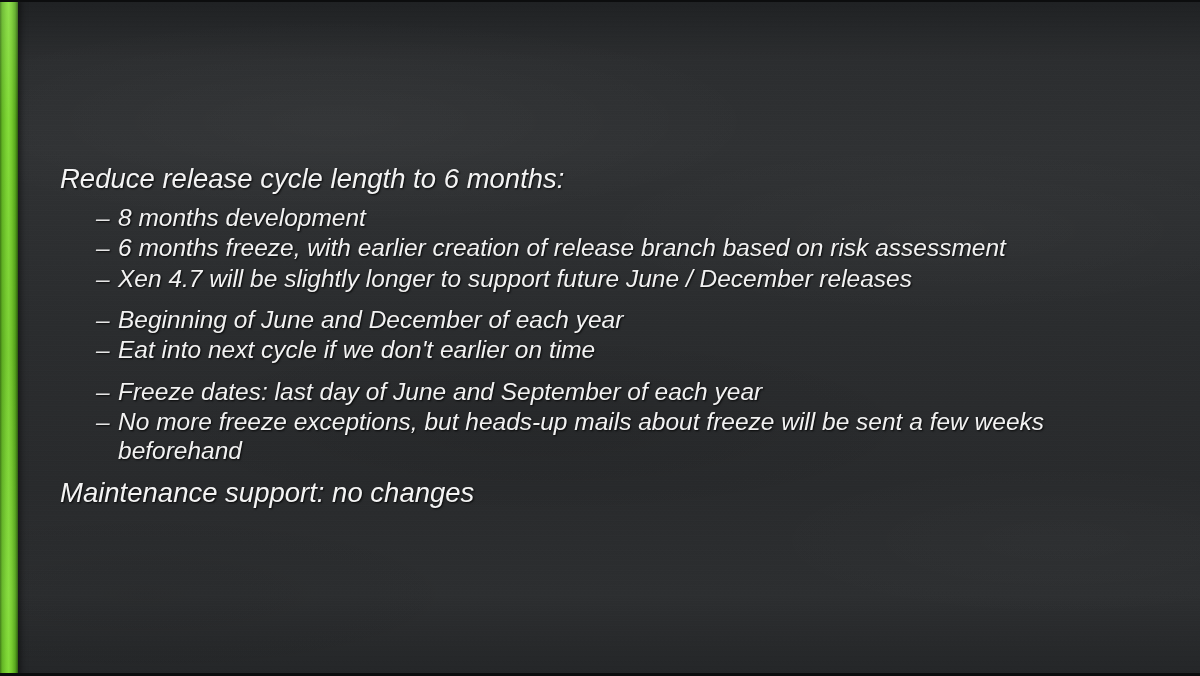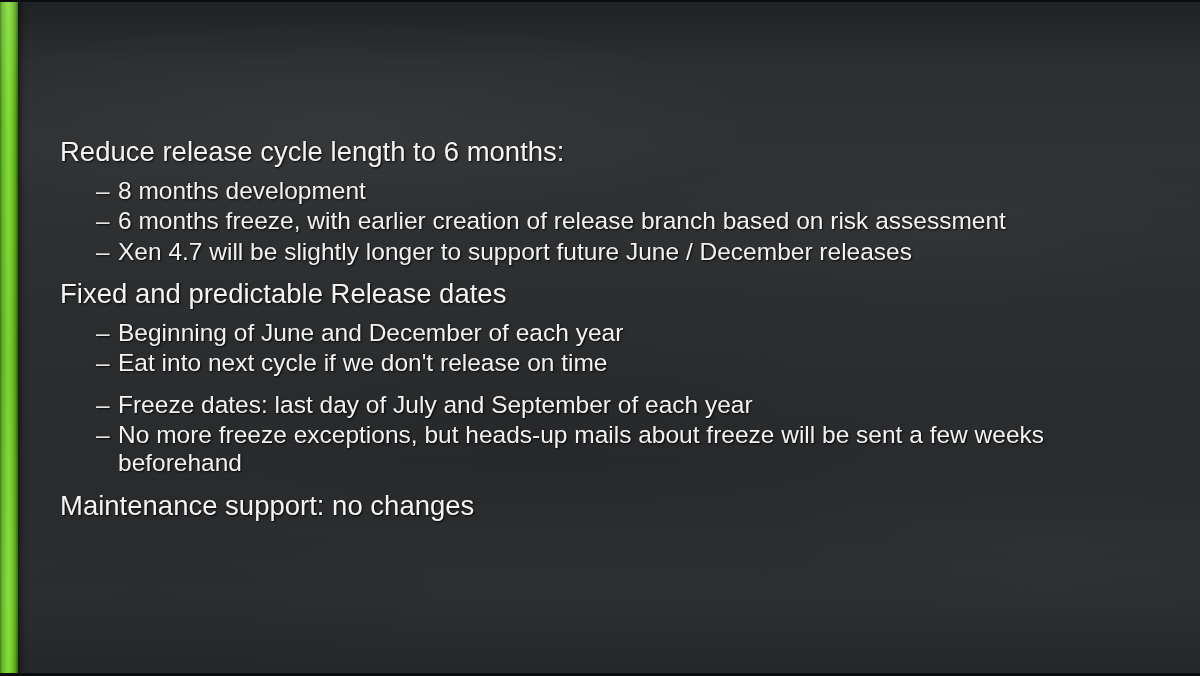--- a/index.html
+++ b/index.html
@@ -128,22 +128,23 @@
     -webkit-background-clip: text;
     background-clip: text;
     -webkit-text-fill-color: transparent;
     filter: drop-shadow(2px 3px 2px rgba(0,0,0,0.85));
   }
 
   
   #body-list {
     position: absolute;
     left: 60px;
-    top: 137px;
+    top: 164px;
     width: 1095px;
+    font-style: italic;
   }
 
   .lvl1 {
     font-size: 27.5px;
     line-height: 1.12;
     color: #f4f4f4;
     text-shadow: 1px 1px 2px rgba(0,0,0,0.85);
     margin: 0 0 3px 0;
     white-space: nowrap;
   }
@@ -199,35 +200,34 @@
           <span class="dash">–</span>
           <span class="txt">6 months freeze, with earlier creation of release branch based on risk assessment</span>
         </p>
         <p class="lvl2">
           <span class="dash">–</span>
           <span class="txt">Xen 4.7 will be slightly longer to support future June / December releases</span>
         </p>
       </div>
 
       <div class="group">
-        <p class="lvl1">Fixed and predictable Release dates</p>
         <p class="lvl2">
           <span class="dash">–</span>
           <span class="txt">Beginning of June and December of each year</span>
         </p>
         <p class="lvl2">
           <span class="dash">–</span>
-          <span class="txt">Eat into next cycle if we don't release on time</span>
+          <span class="txt">Eat into next cycle if we don't earlier on time</span>
         </p>
       </div>
 
       <div class="group">
         <p class="lvl2">
           <span class="dash">–</span>
-          <span class="txt">Freeze dates: last day of July and September of each year</span>
+          <span class="txt">Freeze dates: last day of June and September of each year</span>
         </p>
         <p class="lvl2">
           <span class="dash">–</span>
           <span class="txt">No more freeze exceptions, but heads-up mails about freeze will be sent a few weeks beforehand</span>
         </p>
       </div>
 
       <div class="group tail">
         <p class="lvl1">Maintenance support: no changes</p>
       </div>

